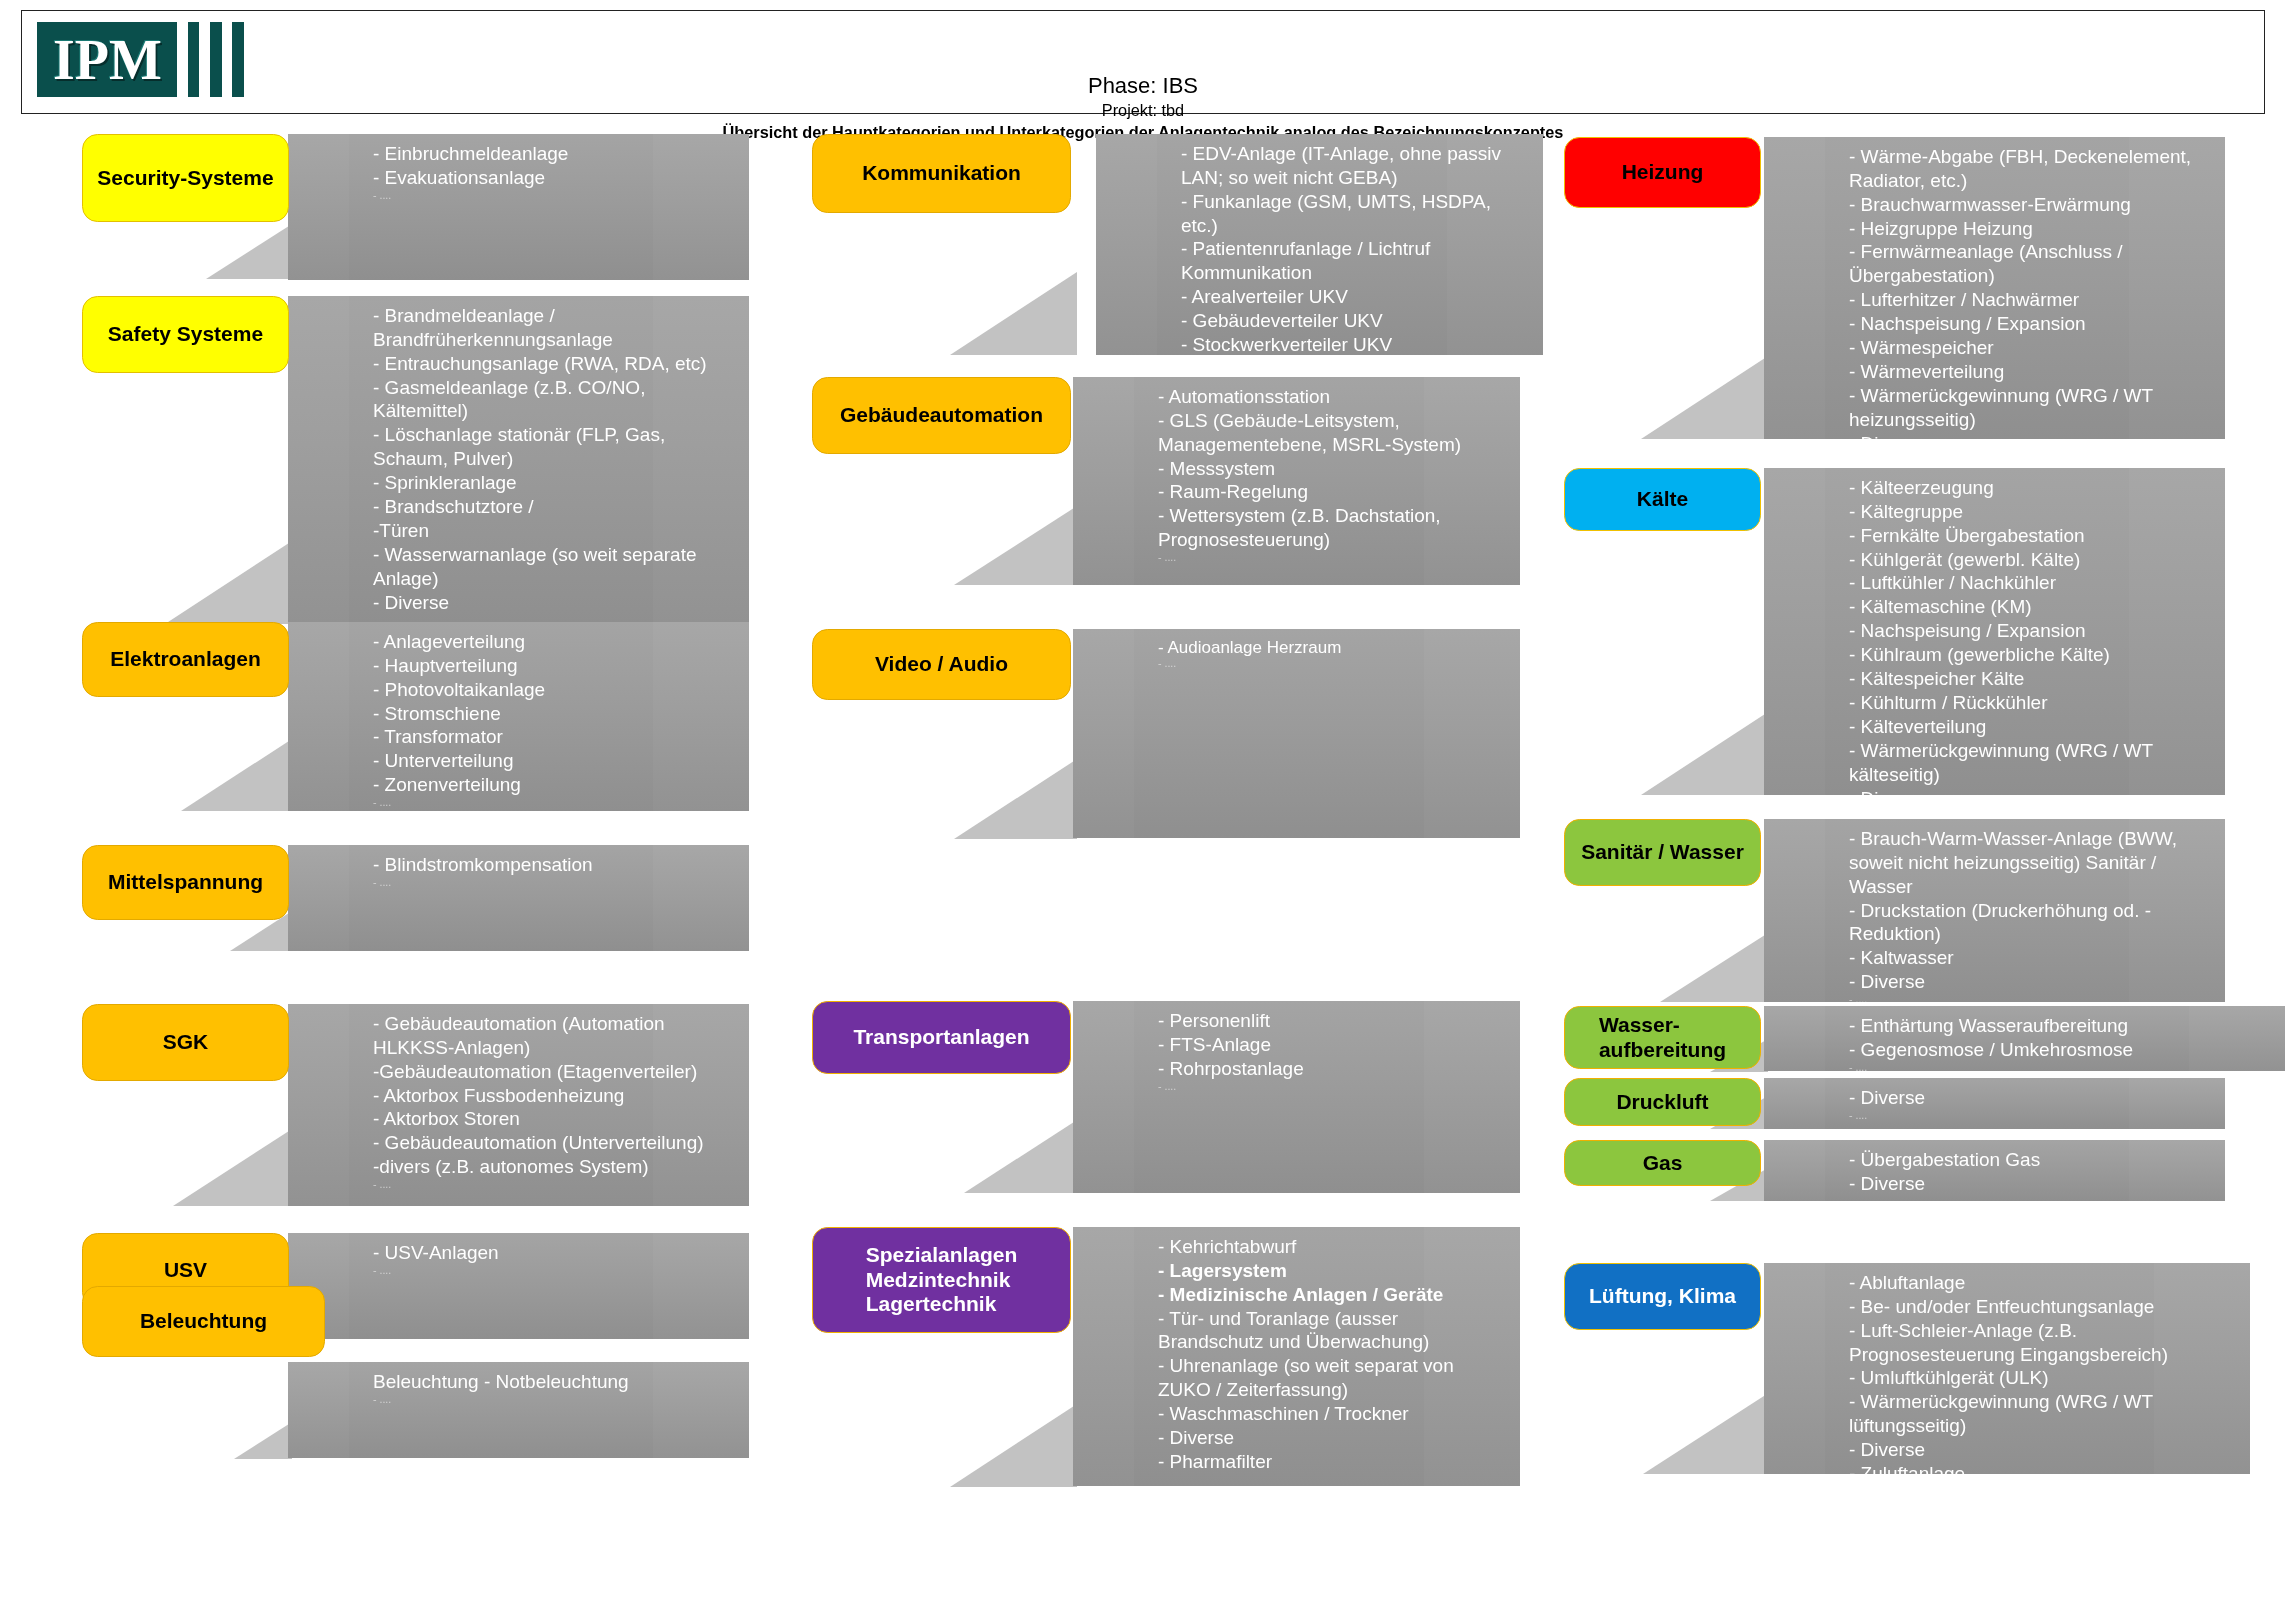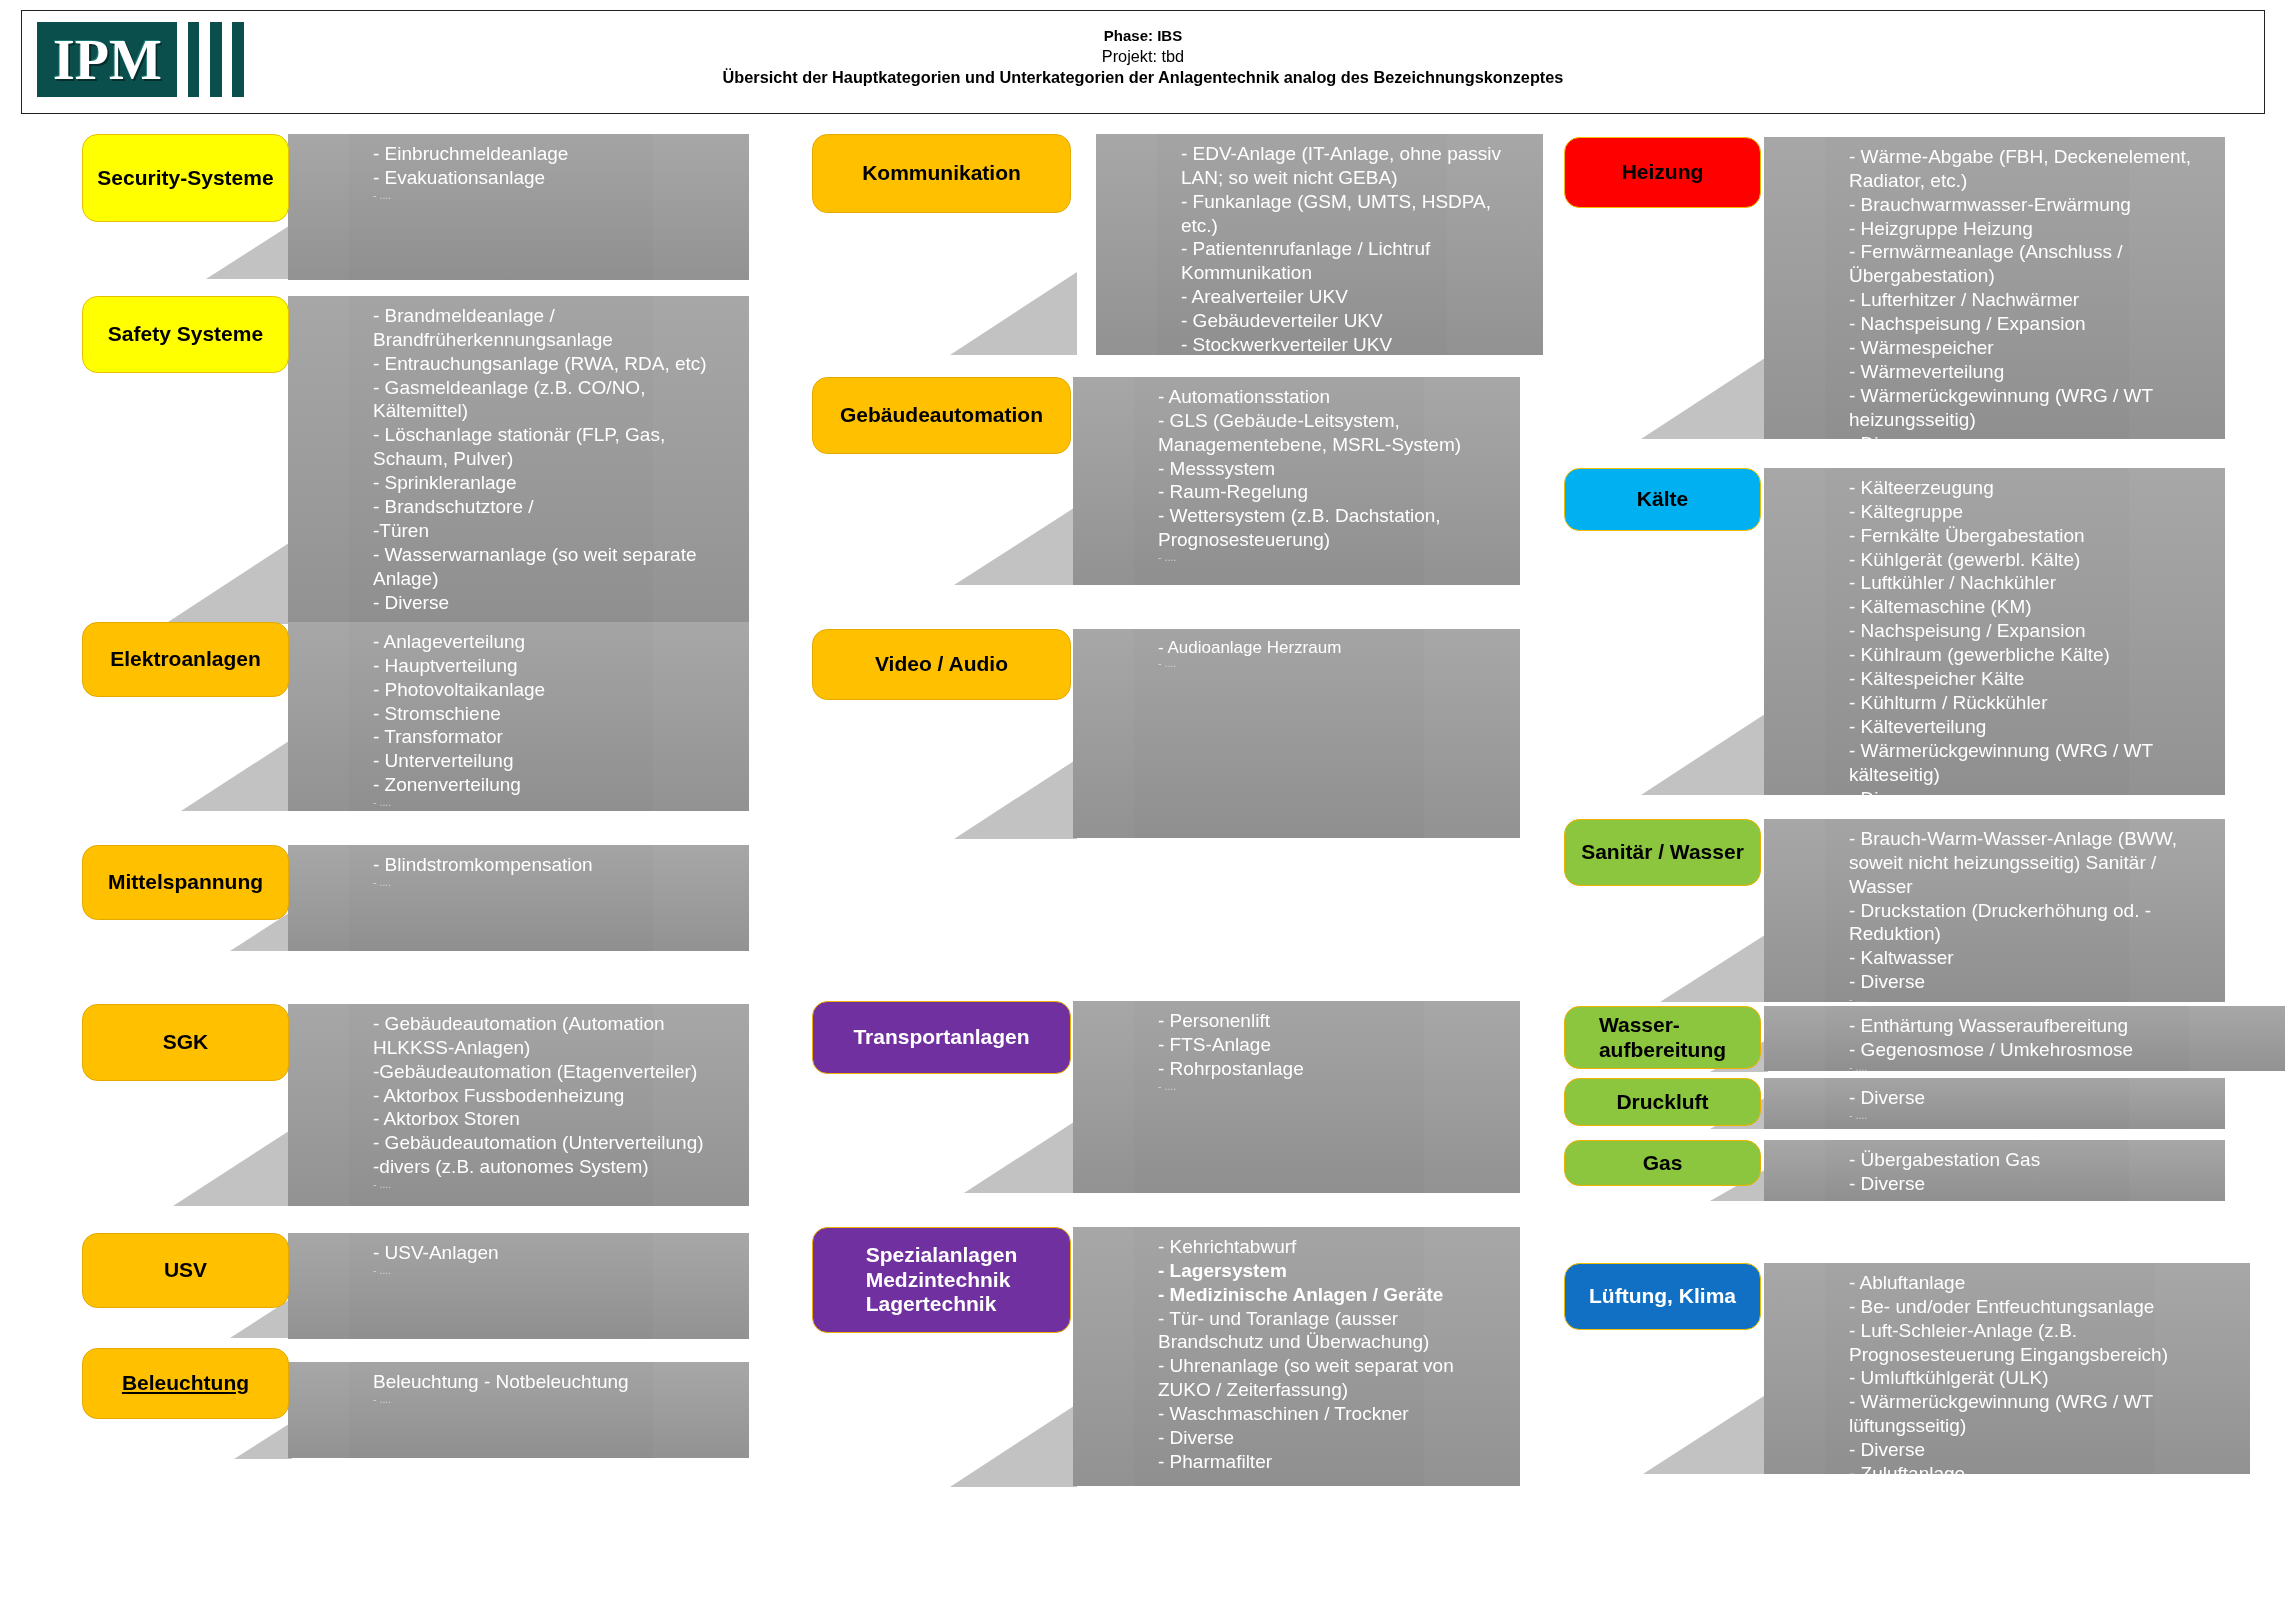--- a/index.html
+++ b/index.html
@@ -36,21 +36,21 @@
     text-shadow:1.9px 1.9px 0 #062e2c, -1px -1px 0 #1a7a74;
   }
   .logo-bar{ width:11.5px; background:#0a4f4c; margin-left:10.6px; }
   #header-titles{
     position:absolute; left:0; right:0; top:15.4px;
     text-align:center;
   }
   #header-titles .t{
     color:#000; line-height:1.32;
   }
-  .h-phase{ font-size:15px; font-weight:bold; }
+  .h-phase{ font-size:22px; font-weight:normal;margin-top:45px; }
   .h-proj { font-size:16.3px; font-weight:normal; }
   .h-sub  { font-size:16.3px; font-weight:bold; }
 
   
   #canvas{ position:absolute; left:0; top:0; width:2288px; height:1618px; }
 
   .panel{
     position:absolute;
     background:linear-gradient(180deg,#a4a4a4 0%,#9b9b9b 45%,#8f8f8f 100%);
     box-sizing:border-box;
@@ -212,21 +212,21 @@
     <div class="label c-amber" style="left: 82px; top: 1233px; width: 207px; height: 75px;">
       <span>USV</span>
     </div>
     <div class="shadow" style="border-width: 0px 0px 37px 58px; left: 234px; top: 1422px;"></div>
     <div class="panel" style="left: 288px; top: 1362px; width: 461px; height: 96px;">
       <div class="items">
         <div>Beleuchtung - Notbeleuchtung</div>
         <div class="it-dots">- ....</div>
       </div>
     </div>
-    <div class="label c-amber" style="left: 82px; top: 1348px; width: 207px; height: 71px; text-decoration: underline;">
+    <div class="label c-amber" style="left: 82px; top: 1286px; width: 243px; height: 71px;">
       <span>Beleuchtung</span>
     </div>
     <div class="shadow" style="border-width: 0px 0px 83px 127px; left: 950px; top: 272px;"></div>
     <div class="panel" style="left: 1073px; top: 134px; width: 447px; height: 221px; margin-left: 23px;">
       <div class="items">
         <div>- EDV-Anlage (IT-Anlage, ohne passiv LAN; so weit nicht GEBA)</div>
         <div>- Funkanlage (GSM, UMTS, HSDPA, etc.)</div>
         <div>- Patientenrufanlage / Lichtruf Kommunikation</div>
         <div>- Arealverteiler UKV</div>
         <div>- Gebäudeverteiler UKV</div>

